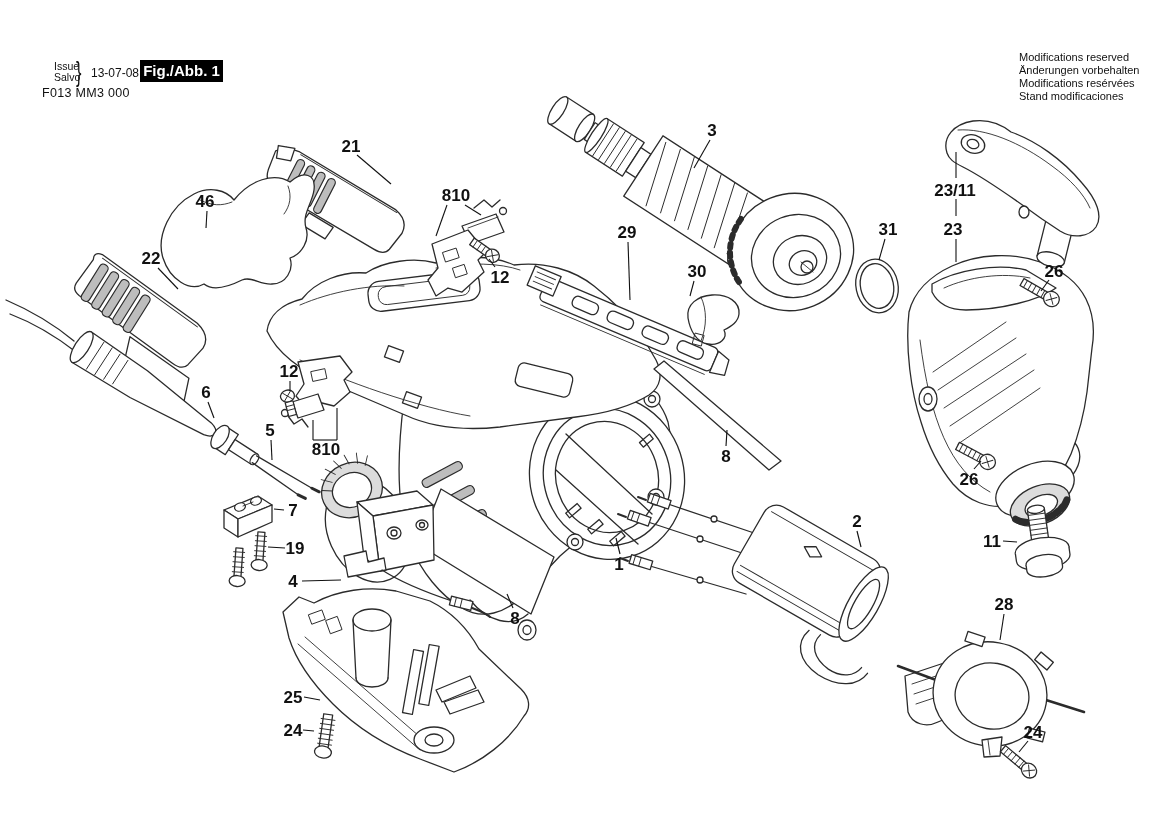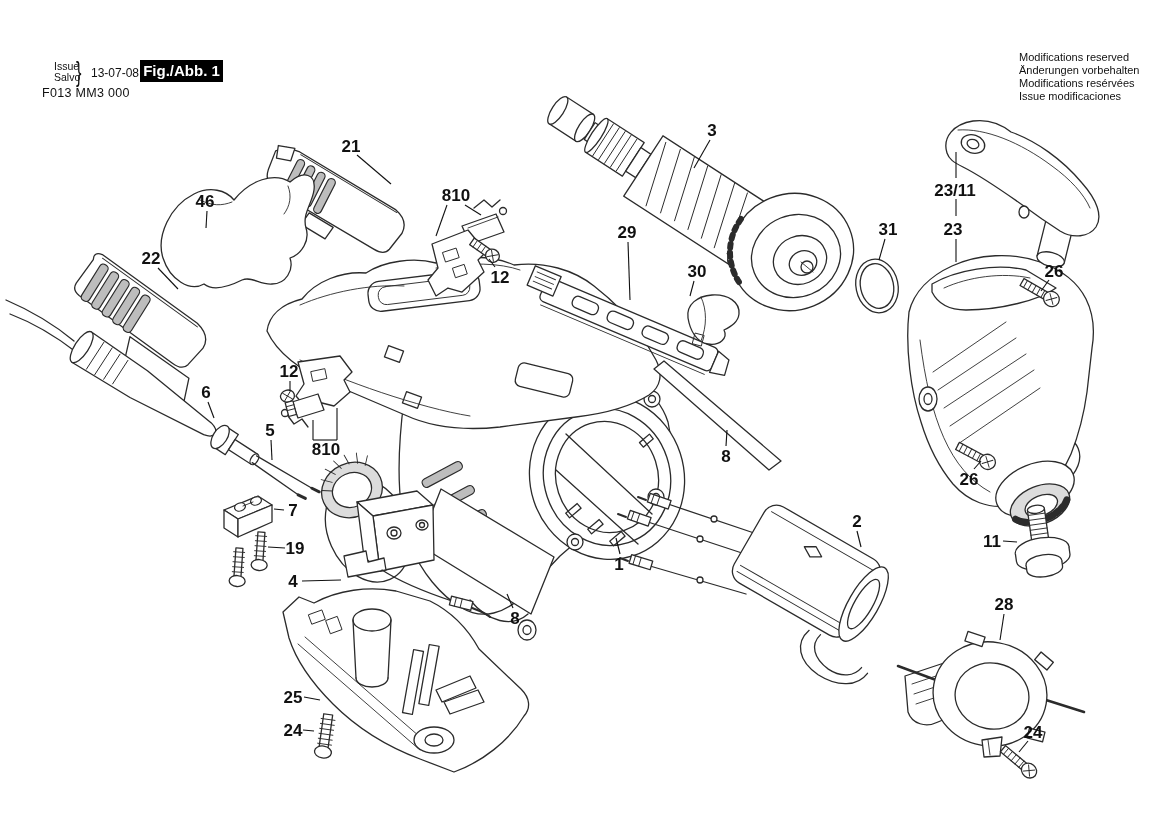--- a/index.html
+++ b/index.html
@@ -33,21 +33,21 @@
     <div>Issue</div>
     <div>Salvo</div>
   </div>
   <div class="abs hdr-brace">}</div>
   <div class="abs hdr-date">13-07-08</div>
   <div class="abs figbox">Fig./Abb. 1</div>
   <div class="abs notice">
     <div>Modifications reserved</div>
     <div>Änderungen vorbehalten</div>
     <div>Modifications resérvées</div>
-    <div>Issue modificaciones</div>
+    <div>Stand modificaciones</div>
   </div>
 
   <svg width="1169" height="826" viewBox="0 0 1169 826">
 
     <g transform="rotate(32 88 268)">
       <path class="fw" d="M88,258 Q84,251 93,249 L210,257 Q228,261 228,275 L224,297 Q222,305 210,304 L95,296 Q86,295 86,287 Z"></path>
       <rect class="fd" x="97" y="256" width="9" height="42" rx="4"></rect>
       <rect class="fd" x="110" y="257" width="9" height="42" rx="4"></rect>
       <rect class="fd" x="123" y="258" width="9" height="42" rx="4"></rect>
       <rect class="fd" x="136" y="259" width="9" height="42" rx="4"></rect>

